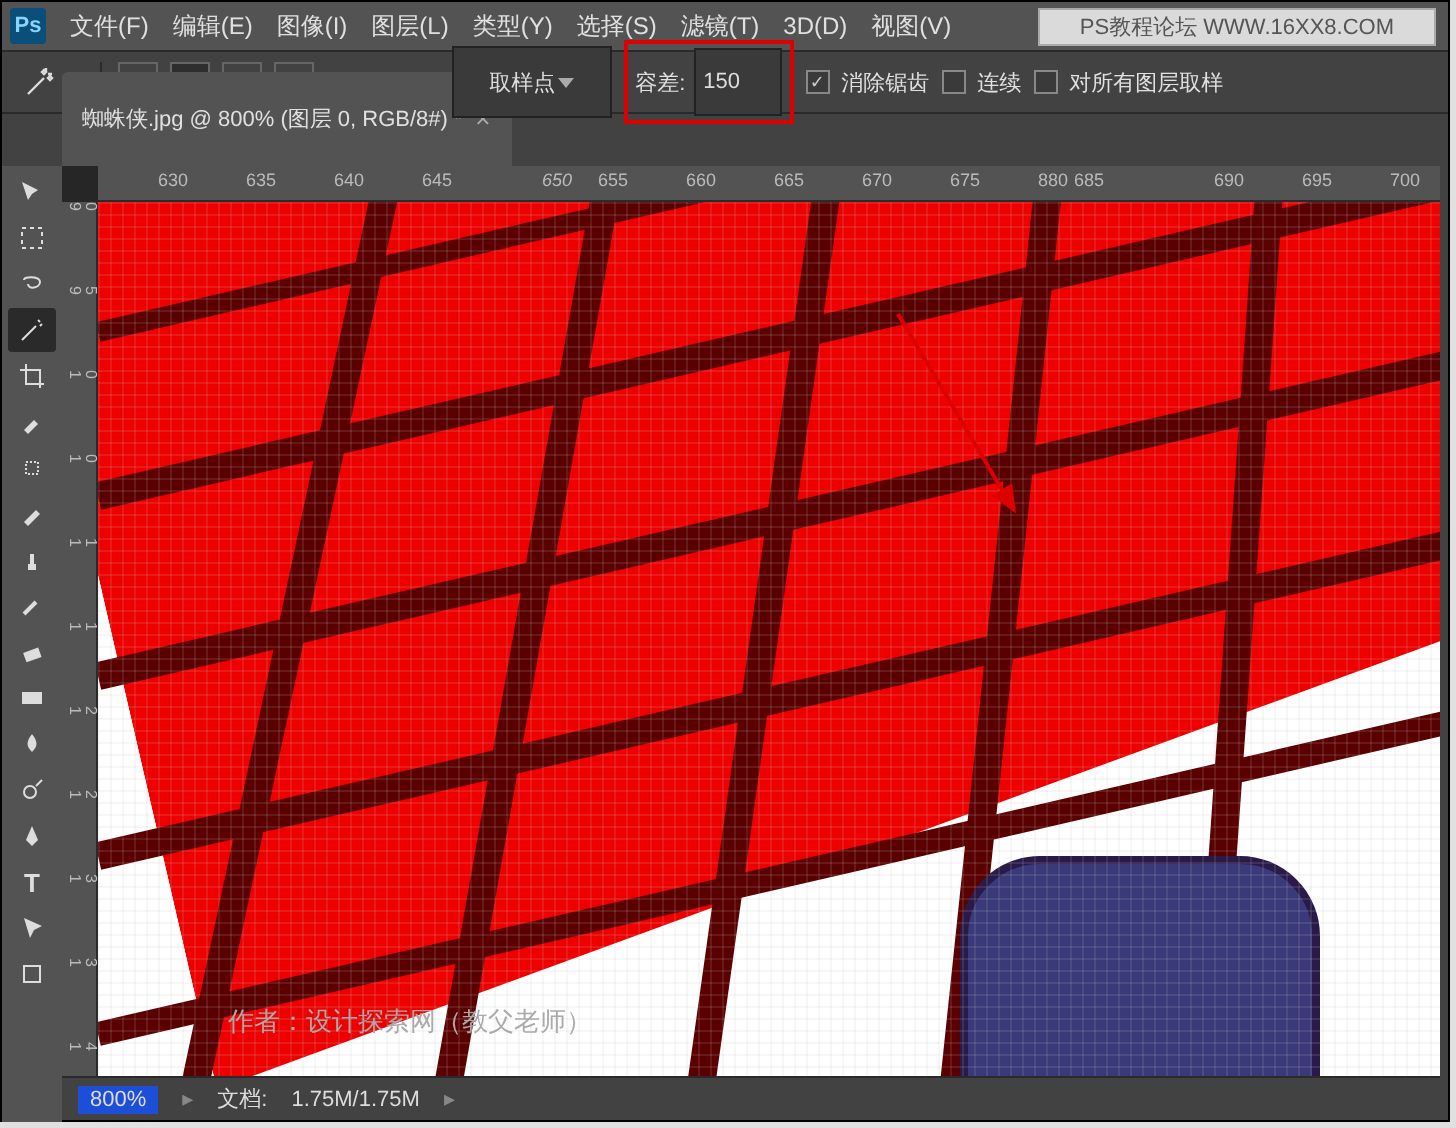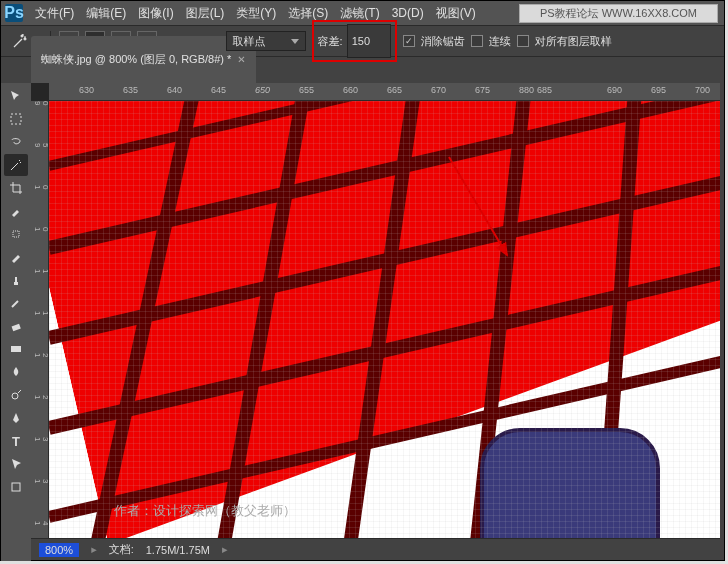--- a/index.html
+++ b/index.html
@@ -1,26 +1,26 @@
 <!DOCTYPE html>
 <html><head>
 <meta charset="utf-8">
 <style>
 *{margin:0;padding:0;box-sizing:border-box;font-family:"Microsoft YaHei",Arial,sans-serif}
 body{background:#e0e0e0;width:728px;height:564px;overflow:hidden;position:relative}
 .app{background:#535353;width:725px;height:561px;position:relative;border:1px solid #000}
 .menubar{background:#535353;height:24px;display:flex;align-items:center;padding:0 4px;color:#e0e0e0;font-size:12px}
-.ps-logo{width:18px;height:18px;background:#0a4e7a;color:#8ad5ff;font-weight:bold;font-size:16px;display:flex;align-items:center;justify-content:center;margin-right:6px;border-radius:2px}
+.ps-logo{width:18px;height:18px;background:#0a4e7a;color:#8ad5ff;font-weight:bold;font-size:11px;display:flex;align-items:center;justify-content:center;margin-right:6px;border-radius:2px}
 .menu-item{padding:0 6px;cursor:pointer}
 .watermark{position:absolute;right:6px;top:3px;font-size:11px;color:#555;background:#dadada;padding:1px 20px;border:1px solid #aaa}
 .optbar{background:#424242;height:32px;display:flex;align-items:center;padding:0 8px;color:#e0e0e0;font-size:11px;gap:6px;border-top:1px solid #2a2a2a;border-bottom:1px solid #2a2a2a}
 .tool-ic{width:22px;height:22px;display:flex;align-items:center;justify-content:center;color:#ddd}
 .sep{width:1px;height:20px;background:#2a2a2a;margin:0 2px}
 .sq-btn{width:20px;height:20px;border:1px solid #666;background:#424242}
-.dd{background:#3a3a3a;border:1px solid #222;height:20px;display:flex;align-items:center;padding:0 6px;color:#ddd;font-size:11px;min-width:80px;position:relative}
+.dd{background:#3a3a3a;border:1px solid #222;height:36px;display:flex;align-items:center;padding:0 18px;color:#ddd;font-size:11px;min-width:80px;position:relative}
 .dd::after{content:"";border-left:4px solid transparent;border-right:4px solid transparent;border-top:5px solid #aaa;margin-left:auto}
 .hl-box{border:2px solid #d00;padding:2px 4px;display:flex;align-items:center;gap:4px}
 .input-num{background:#3a3a3a;border:1px solid #222;width:44px;height:34px;color:#ddd;font-size:11px;padding:0 4px;display:flex;align-items:center}
 .chk{width:12px;height:12px;border:1px solid #888;background:#3a3a3a;display:inline-flex;align-items:center;justify-content:center;font-size:9px;color:#ccc}
 .chk.on::before{content:"✓"}
 .tabbar{background:#424242;height:26px;display:flex;align-items:flex-end;padding-left:30px}
 .tab{background:#535353;color:#e0e0e0;font-size:11px;padding:16px 10px;border-top-left-radius:3px;border-top-right-radius:3px;display:flex;align-items:center;gap:6px}
 .tab .close{font-size:10px;color:#aaa}
 .toolcol{position:absolute;left:0;top:82px;width:30px;background:#535353;height:478px;display:flex;flex-direction:column;align-items:center;padding-top:2px;gap:1px}
 .tool{width:24px;height:22px;display:flex;align-items:center;justify-content:center;color:#ddd;font-size:13px;border-radius:2px}
@@ -189,21 +189,21 @@
       </div>
   </div>
 
   <div class="canvas-wrap">
     <div class="hruler" id="hruler">
         <span class="tick" style="left: -14px;"></span>
         <span class="tick" style="left: 30px;">630</span>
         <span class="tick" style="left: 74px;">635</span>
         <span class="tick" style="left: 118px;">640</span>
         <span class="tick" style="left: 162px;">645</span>
-        <span class="tick" style="left: 206px; font-style: italic;">650</span>
+        <span class="tick" style="left: 222px; font-style: italic;">650</span>
         <span class="tick" style="left: 250px;">655</span>
         <span class="tick" style="left: 294px;">660</span>
         <span class="tick" style="left: 338px;">665</span>
         <span class="tick" style="left: 382px;">670</span>
         <span class="tick" style="left: 426px;">675</span>
         <span class="tick" style="left: 470px;">880</span>
         <span class="tick" style="left: 488px;">685</span>
         <span class="tick" style="left: 558px;">690</span>
         <span class="tick" style="left: 602px;">695</span>
         <span class="tick" style="left: 646px;">700</span>

